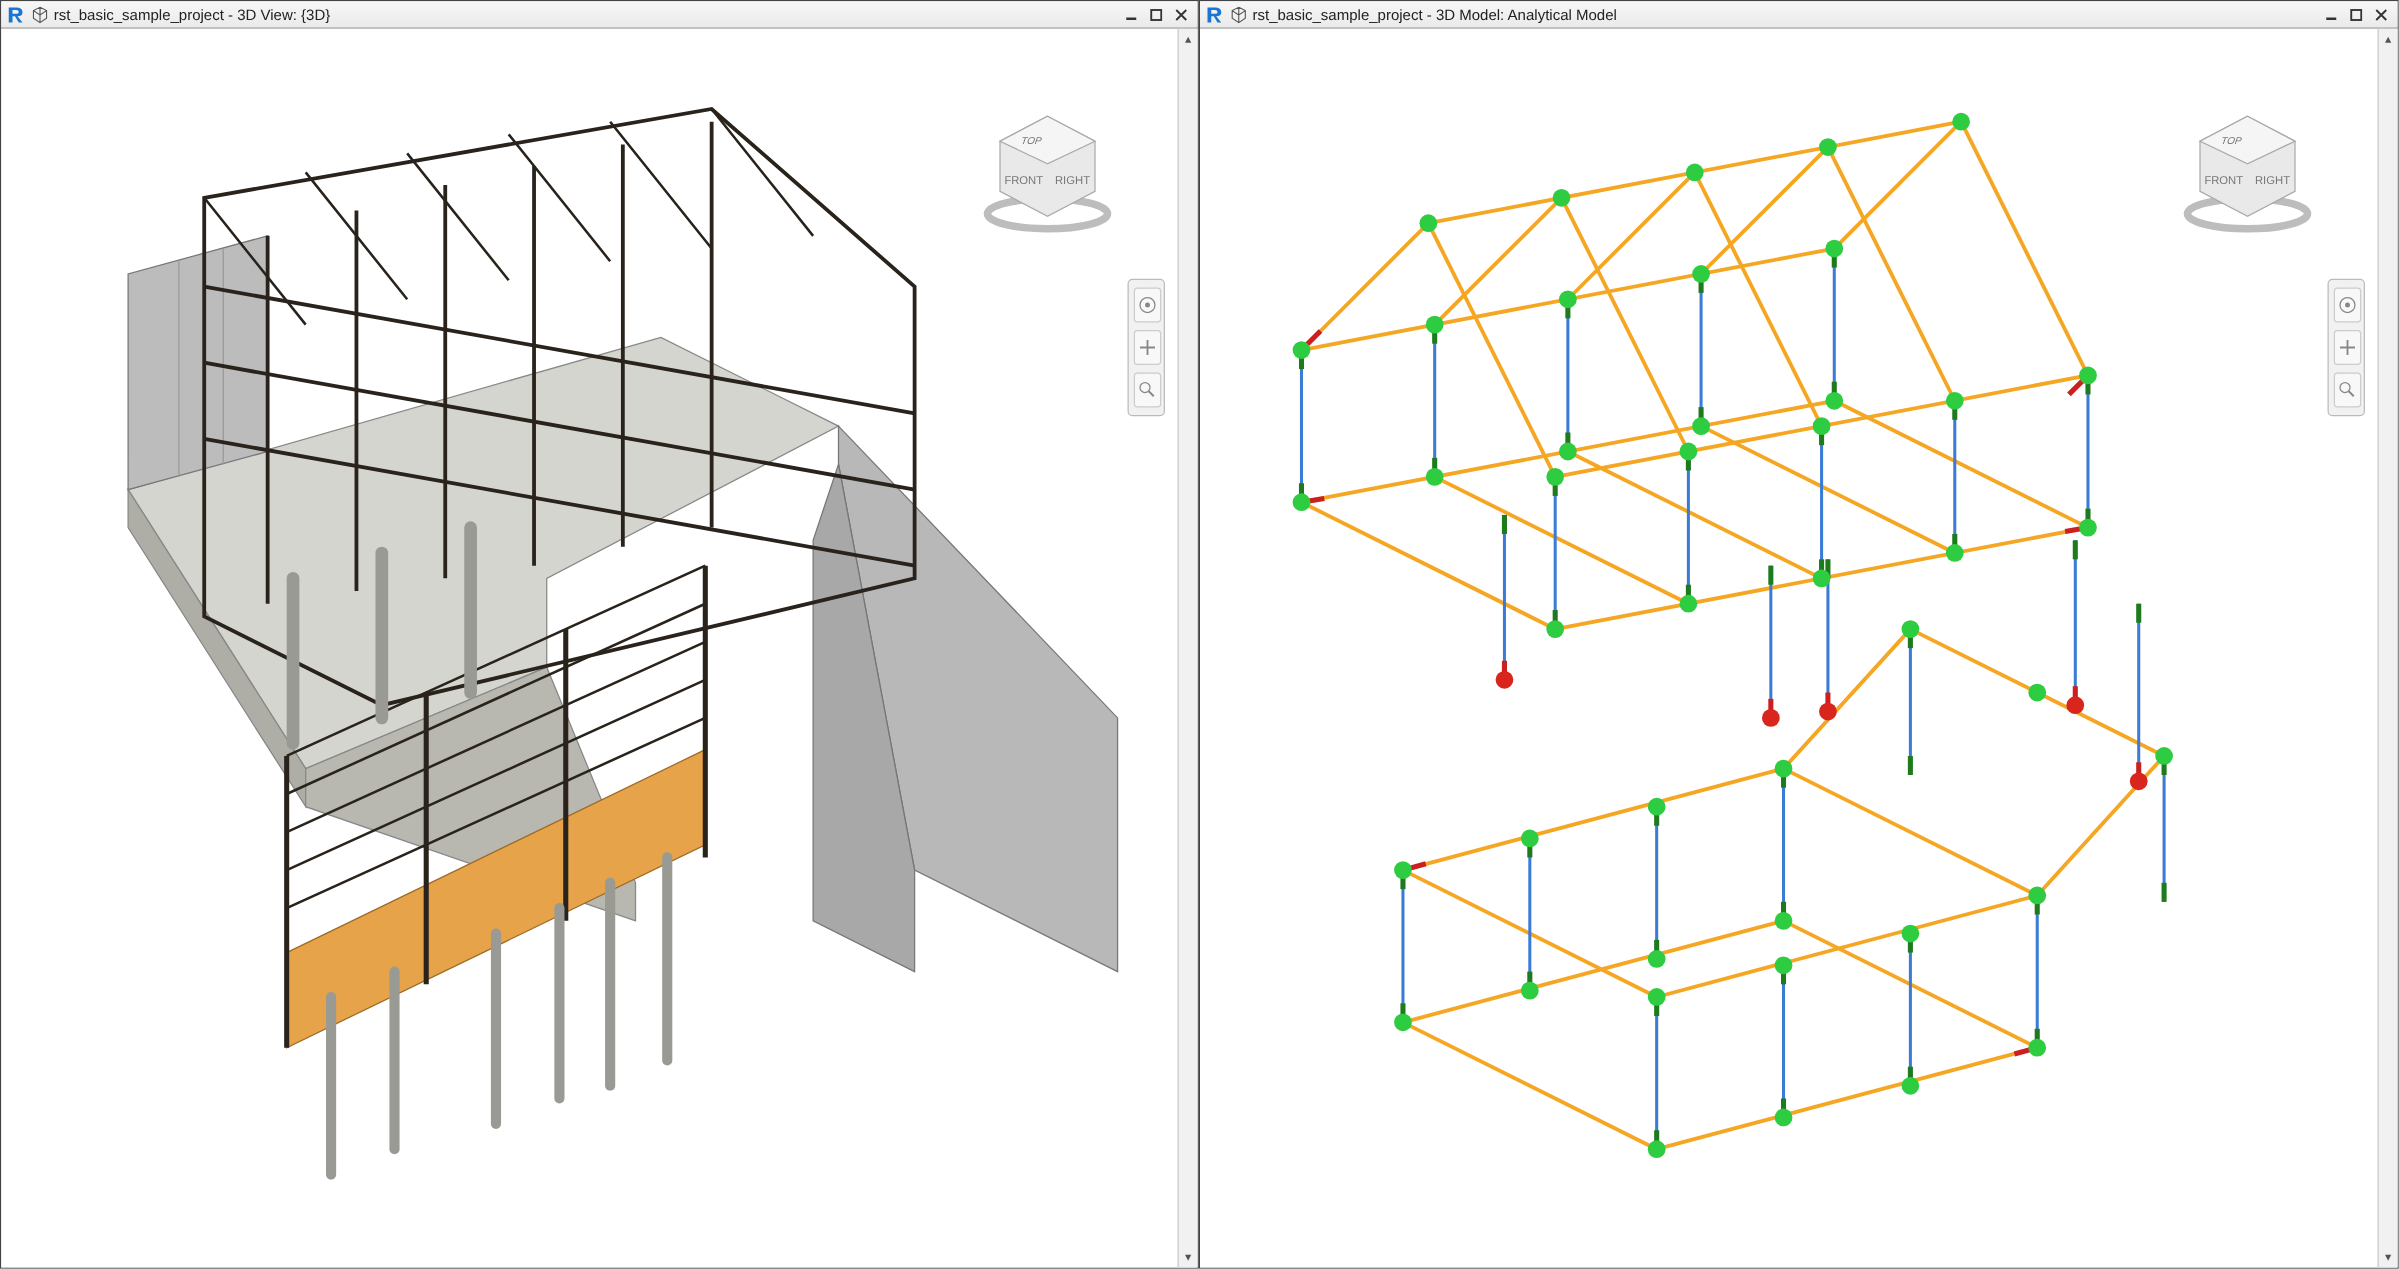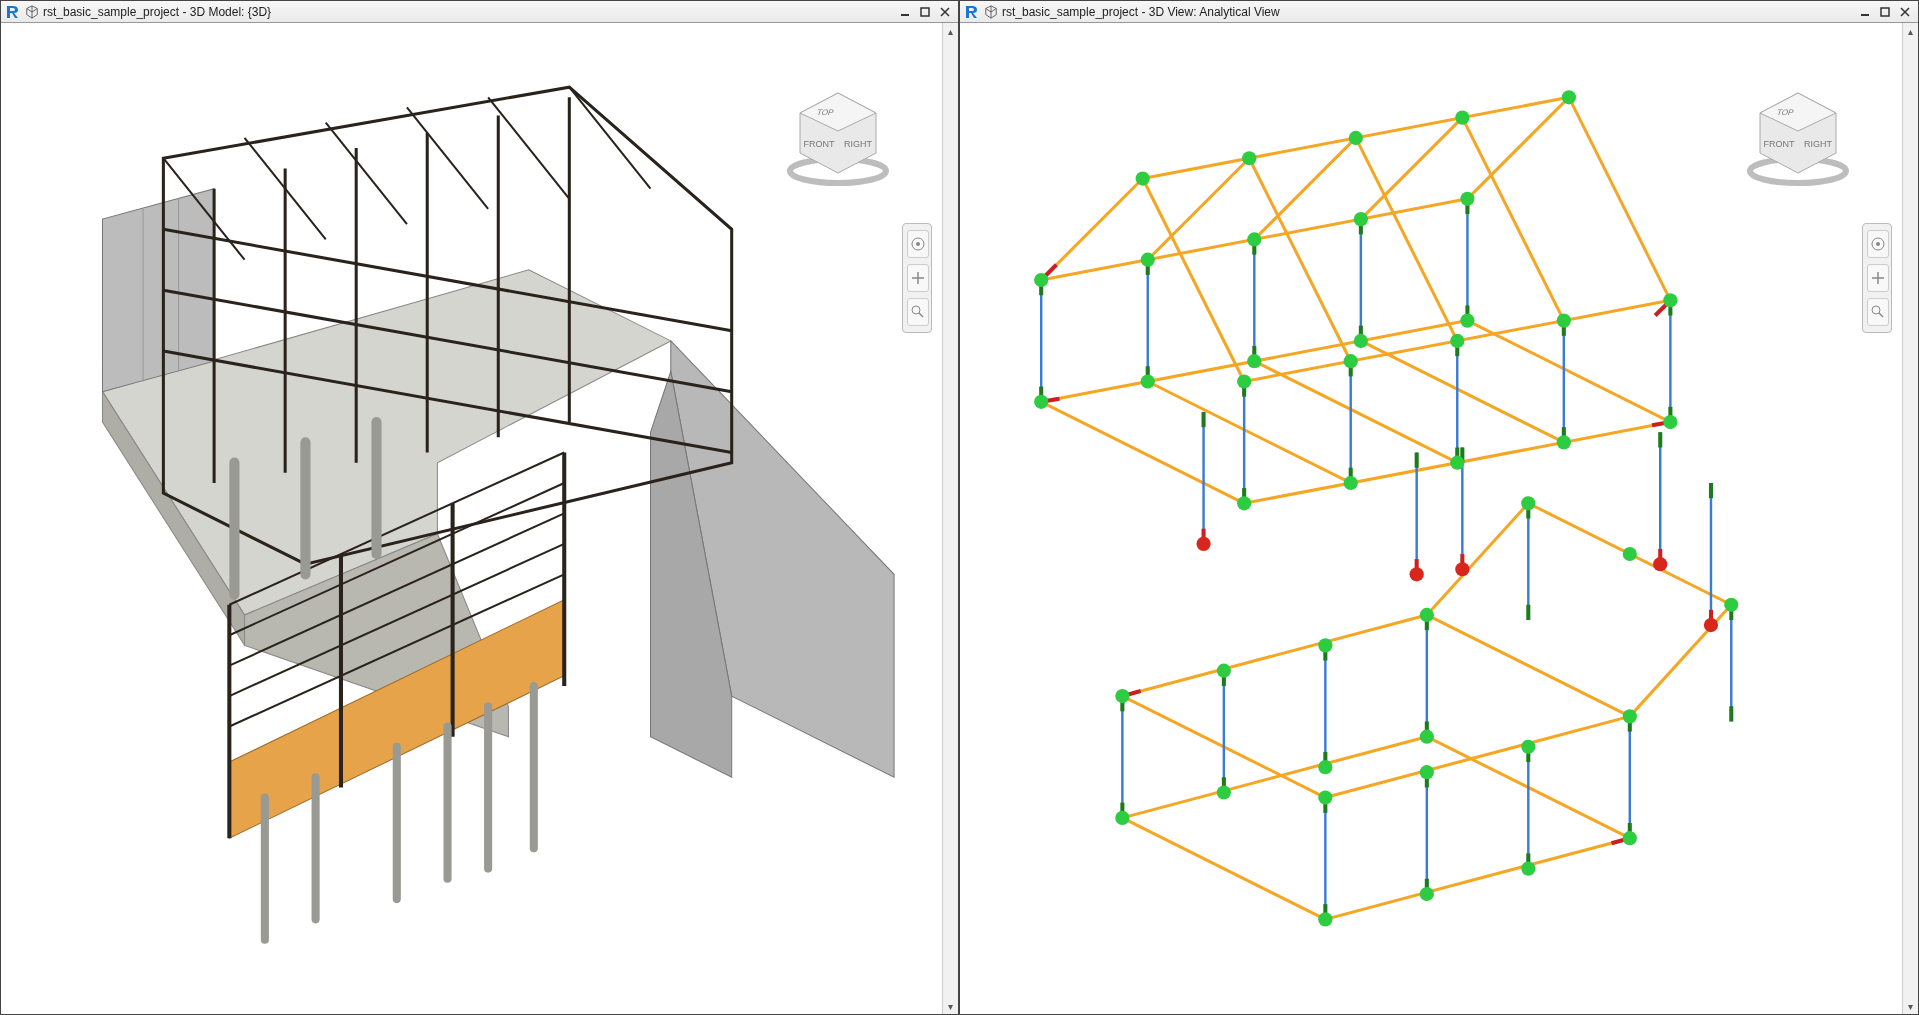--- a/index.html
+++ b/index.html
@@ -120,21 +120,21 @@
     <span class="app-logo">
       <svg viewBox="0 0 16 16" width="16" height="16">
           <path d="M2 14 L2 2 L8 2 Q13 2 13 6 Q13 9 9 9 L13 14 L10 14 L7 9 L5 9 L5 14 Z M5 4 L5 7 L8 7 Q10 7 10 5.5 Q10 4 8 4 Z" fill="#1976d2"></path>
         </svg>
     </span>
     <span class="doc-icon">
       <svg viewBox="0 0 16 16" width="14" height="14">
           <path d="M8 1 L14 4 L14 11 L8 15 L2 11 L2 4 Z M8 1 L8 8 L14 4 M8 8 L2 4 M8 8 L8 15" fill="none" stroke="#555" stroke-width="1"></path>
         </svg>
     </span>
-    <span class="titlebar-text">rst_basic_sample_project - 3D Model: {3D}</span>
+    <span class="titlebar-text">rst_basic_sample_project - 3D View: {3D}</span>
     <div class="win-controls">
       <span class="win-btn">
           <svg width="10" height="10">
             <rect x="1" y="7" width="8" height="2" fill="#333"></rect>
           </svg>
         </span>
       <span class="win-btn">
           <svg width="10" height="10">
             <rect x="1" y="1" width="8" height="8" fill="none" stroke="#333" stroke-width="1.5"></rect>
           </svg>
@@ -253,21 +253,21 @@
     <span class="app-logo">
       <svg viewBox="0 0 16 16" width="16" height="16">
           <path d="M2 14 L2 2 L8 2 Q13 2 13 6 Q13 9 9 9 L13 14 L10 14 L7 9 L5 9 L5 14 Z M5 4 L5 7 L8 7 Q10 7 10 5.5 Q10 4 8 4 Z" fill="#1976d2"></path>
         </svg>
     </span>
     <span class="doc-icon">
       <svg viewBox="0 0 16 16" width="14" height="14">
           <path d="M8 1 L14 4 L14 11 L8 15 L2 11 L2 4 Z M8 1 L8 8 L14 4 M8 8 L2 4 M8 8 L8 15" fill="none" stroke="#555" stroke-width="1"></path>
         </svg>
     </span>
-    <span class="titlebar-text">rst_basic_sample_project - 3D View: Analytical View</span>
+    <span class="titlebar-text">rst_basic_sample_project - 3D Model: Analytical Model</span>
     <div class="win-controls">
       <span class="win-btn">
           <svg width="10" height="10">
             <rect x="1" y="7" width="8" height="2" fill="#333"></rect>
           </svg>
         </span>
       <span class="win-btn">
           <svg width="10" height="10">
             <rect x="1" y="1" width="8" height="8" fill="none" stroke="#333" stroke-width="1.5"></rect>
           </svg>

